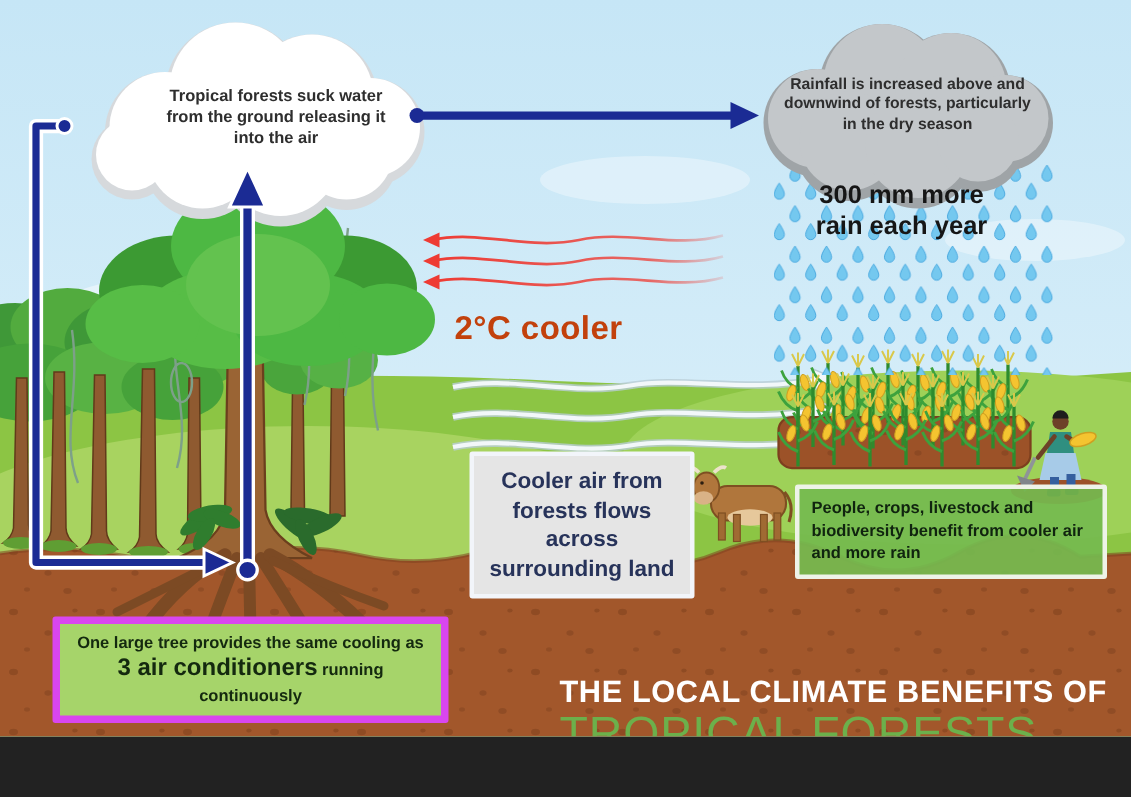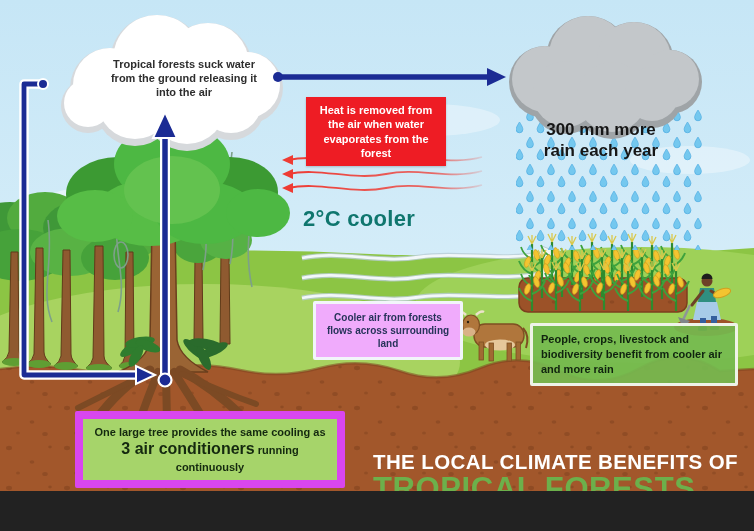--- a/index.html
+++ b/index.html
@@ -4,31 +4,31 @@
 <style>
   html,body{margin:0;padding:0;background:#222;}
   #stage{position:relative;width:754px;height:491px;overflow:hidden;
          font-family:"Liberation Sans","DejaVu Sans",sans-serif;background:#cfeafa;}
   #scene{position:absolute;left:0;top:0;}
   .txt{position:absolute;z-index:5;}
   .cloud-text{font-size:11px;font-weight:700;color:#2e2e2e;text-align:center;line-height:1.28;}
   .heat-box{background:#ee1c24;color:#fff;font-size:11px;font-weight:700;text-align:center;
             line-height:1.3;padding:6px 5px;box-shadow:0 1px 2px rgba(0,0,0,.2);}
   .rain-amount{font-size:17px;font-weight:700;color:#161616;text-align:center;line-height:1.25;}
-  .cooler{font-size:22px;font-weight:800;color:#0f766e;letter-spacing:.3px;}
-  .coolair-box{background:#f0abfc;border:3px solid #f2f5fa;color:#27335a;font-size:10px;
+  .cooler{font-size:22px;font-weight:800;color:#c2410c;letter-spacing:.3px;}
+  .coolair-box{background:#e5e5e5;border:3px solid #f2f5fa;color:#27335a;font-size:15px;
                font-weight:700;text-align:center;line-height:1.3;padding:7px 6px;border-radius:2px;}
   .benefit-box{background:rgba(117,186,79,.92);border:3px solid #eef3e8;color:#10240f;
                font-size:11px;font-weight:700;line-height:1.35;padding:6px 8px;border-radius:2px;}
-  .fact-box{background:#a6d46a;border:8px solid #d946ef;color:#14290f;text-align:center;
-            line-height:1.3;padding:6px 8px;border-radius:2px;font-size:11px;font-weight:600;margin-left:40px;}
+  .fact-box{background:#a6d46a;border:5px solid #d946ef;color:#14290f;text-align:center;
+            line-height:1.3;padding:6px 8px;border-radius:2px;font-size:11px;font-weight:600;}
   .fact-bold{font-size:16px;font-weight:800;}
   .title{line-height:1.02;}
   .title-line1{display:block;color:#ffffff;font-size:20.5px;font-weight:800;letter-spacing:.4px;}
-  .title-line2{display:block;color:#6cb04b;font-size:31px;font-weight:700;letter-spacing:.6px;}
+  .title-line2{display:block;color:#6cb04b;font-size:31px;font-weight:400;letter-spacing:.6px;}
 </style>
 </head>
 <body>
 
 <div id="stage">
 
 <svg id="scene" width="754" height="531" viewBox="0 0 754 531">
   <defs>
     <linearGradient id="sky" x1="0" y1="0" x2="0" y2="1">
       <stop offset="0" stop-color="#c6e6f6"></stop>
@@ -307,22 +307,22 @@
   </g>
   <g>
     <path d="M277,77 L490,77" stroke="#1b2b94" stroke-width="5.5" fill="none"></path>
     <circle cx="278" cy="77" r="5" fill="#1b2b94"></circle>
     <polygon points="506,77 487,68 487,86" fill="#1b2b94"></polygon>
   </g>
 </svg>
 
 <div class="txt cloud-text" style="left:100px;top:57px;width:168px;">Tropical forests suck water from the ground releasing it into the air</div>
 
-
-<div class="txt heat-box" style="left:306px;top:97px;width:130px;">Heat is removed from the air when water evaporates from the forest</div>
+<div class="txt cloud-text" style="left:522px;top:50px;width:166px;font-size:10.5px;">Rainfall is increased above and downwind of forests, particularly in the dry season</div>
+
 
 <div class="txt rain-amount" style="left:534px;top:119px;width:134px;">300 mm more rain each year</div>
 
 <div class="txt cooler" style="left:303px;top:206px;">2°C cooler</div>
 
 <div class="txt coolair-box" style="left:313px;top:301px;width:132px;">Cooler air from forests flows across surrounding land</div>
 
 <div class="txt benefit-box" style="left:530px;top:323px;width:186px;">People, crops, livestock and biodiversity benefit from cooler air and more rain</div>
 
 <div class="txt fact-box" style="left:35px;top:411px;width:238px;">

